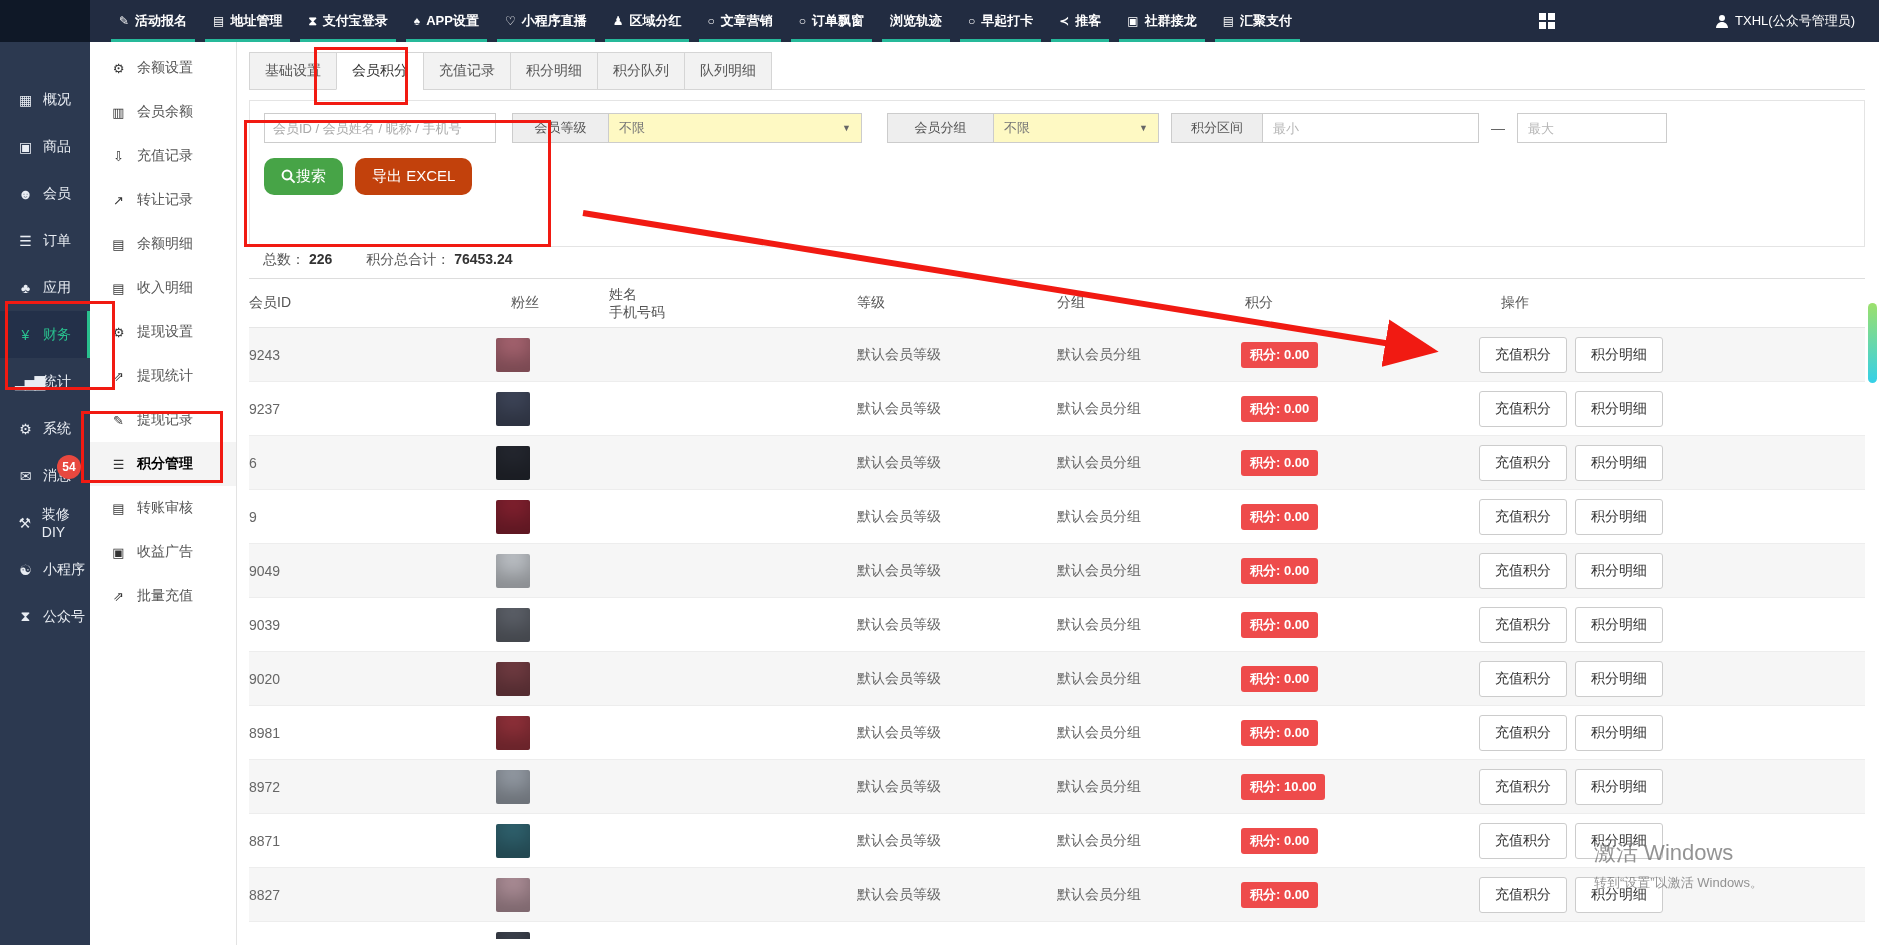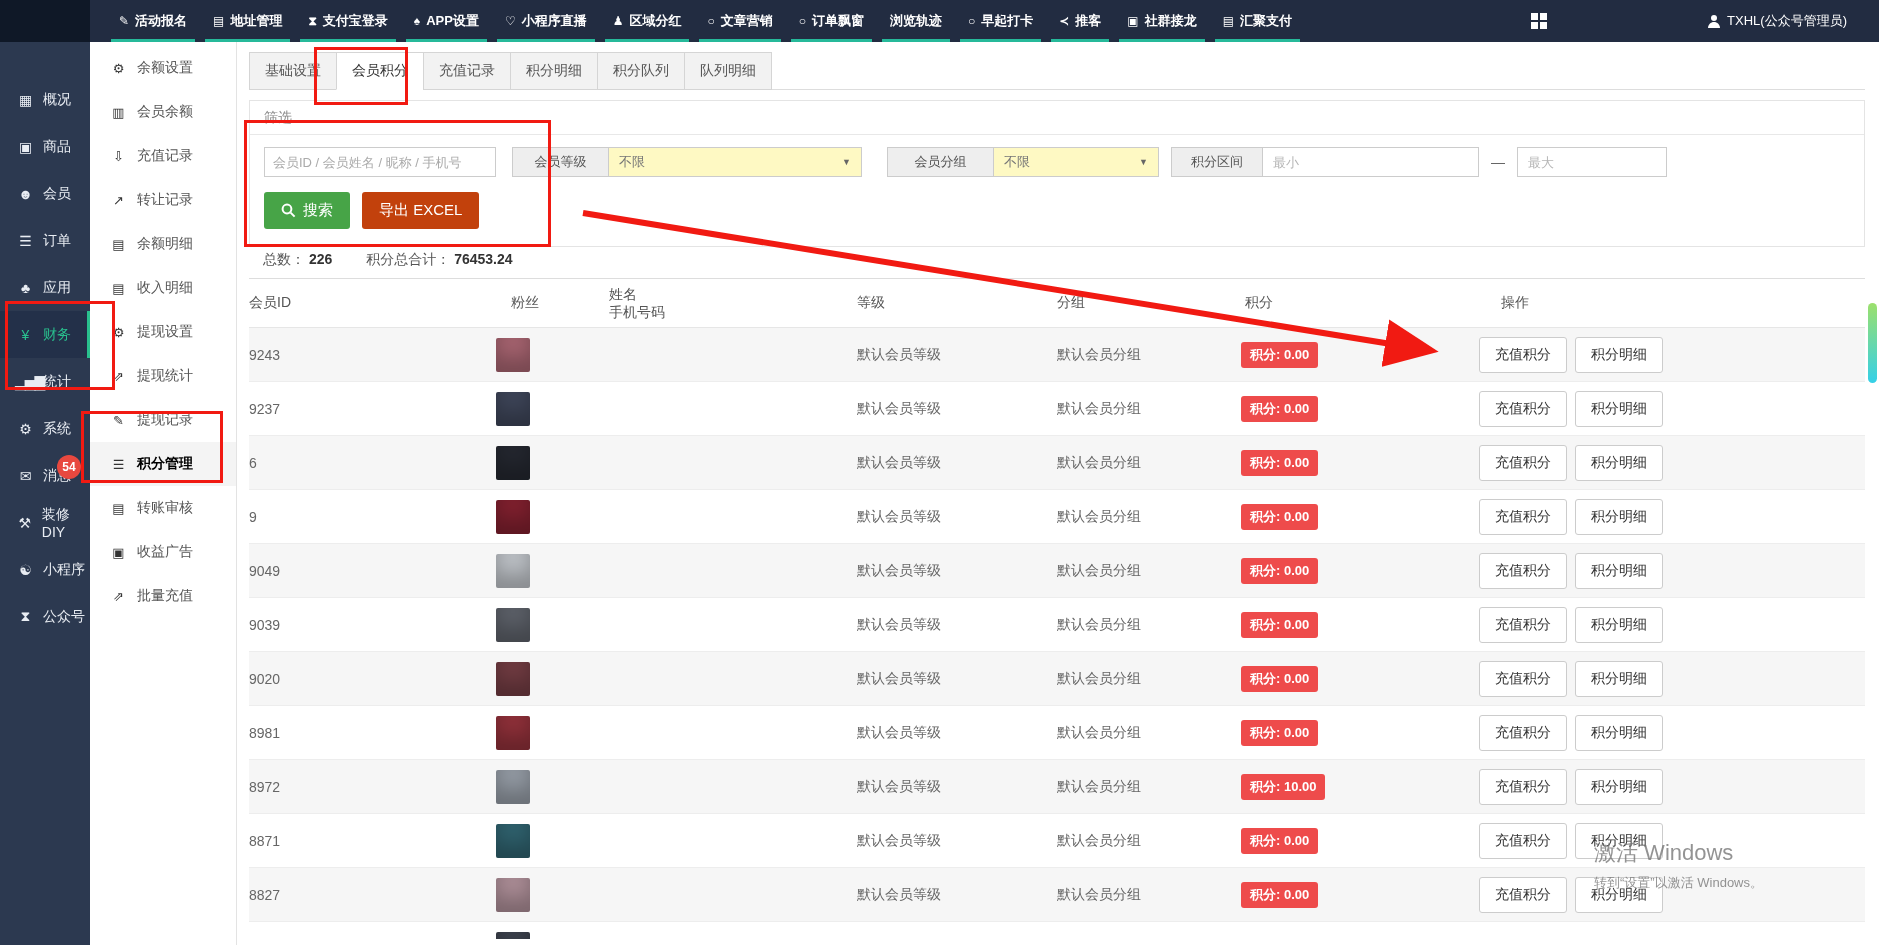--- a/index.html
+++ b/index.html
@@ -6,21 +6,21 @@
   html,body{width:1879px;height:945px;overflow:hidden}
   body{position:relative;font-family:"Liberation Sans","DejaVu Sans",sans-serif;background:#fff}
 
   
   .navbar{position:absolute;top:0;left:0;right:0;height:42px;background:#222c41;display:flex;z-index:6}
   .logo{width:90px;height:42px;background:#0f1827}
   .nav-items{display:flex;margin-left:16px}
   .nav-item{display:flex;align-items:center;gap:6px;padding:0 13px;color:#fff;font-size:13px;font-weight:bold;position:relative;cursor:pointer;white-space:nowrap}
   .nav-item::after{content:"";position:absolute;left:5px;right:5px;bottom:0;height:3px;background:#26b99a}
   .nav-item .ico{font-size:12px;line-height:1}
-  .nav-right{margin-left:auto;display:flex;align-items:center;padding-right:32px;color:#fff}
+  .nav-right{margin-left:auto;display:flex;align-items:center;padding-right:24px;color:#fff}
   .grid-icon{display:grid;grid-template-columns:7px 7px;grid-gap:2px;margin-right:160px;cursor:pointer}
   .grid-icon i{width:7px;height:7px;background:#fff}
   .user{display:flex;align-items:center;gap:6px;font-size:13px;cursor:pointer;white-space:nowrap}
 
   
   .sidebar{position:absolute;top:42px;left:0;width:90px;bottom:0;background:#2c3950;padding-top:34px;z-index:5}
   .side-item{height:47px;display:flex;align-items:center;padding-left:15px;gap:8px;color:#e9edf3;font-size:14px;position:relative;cursor:pointer}
   .side-item .ico{font-size:14px;width:20px;text-align:center;letter-spacing:-1px}
   .side-item.active{background:#233049;color:#29c08e;border-right:3px solid #29c08e}
   .side-item.active .ico{color:#29c08e}
@@ -45,21 +45,21 @@
   .keyword{width:232px;height:30px;border:1px solid #ccc;padding:0 8px;font-size:13px;color:#555;outline:none}
   .keyword::placeholder{color:#aaa}
   .fgroup{display:flex;margin-left:16px}
   .flabel{height:30px;display:flex;align-items:center;justify-content:center;background:#eee;border:1px solid #ccc;font-size:13px;color:#555}
   .fsel{height:30px;display:flex;align-items:center;justify-content:space-between;border:1px solid #ccc;border-left:none;background:#fef9c3;font-size:13px;color:#777;padding:0 10px;cursor:pointer}
   .fsel .caret{font-size:9px;color:#666}
   .finput{height:30px;border:1px solid #ccc;border-left:none;padding:0 10px;font-size:13px;color:#be185d;outline:none}
   .finput::placeholder{color:#b5b5b5}
   .dash{margin:0 12px;color:#666;font-size:14px}
   .btnrow{margin-top:15px;display:flex;gap:12px}
-  .btn{border:none;border-radius:3px;color:#fff;font-size:15px;height:37px;display:flex;align-items:center;gap:7px;padding:0 17px;cursor:pointer;font-family:inherit}
+  .btn{border:none;border-radius:10px;color:#fff;font-size:15px;height:37px;display:flex;align-items:center;padding:0 17px;cursor:pointer;font-family:inherit}
   .btn-search{background:#47a447}
   .btn-export{background:#c2410c}
 
   .summary{position:absolute;top:209px;left:26px;font-size:14px;color:#555}
   .summary b{color:#333;margin-left:4px}
   .summary .gap{display:inline-block;width:26px}
   .tdivider{position:absolute;top:236px;left:12px;right:14px;border-top:1px solid #ddd}
 
   .table{position:absolute;top:237px;left:12px;right:14px;bottom:0;overflow:hidden}
   .thead{display:flex;align-items:center;height:49px;border-bottom:1px solid #e6e6e6;font-size:14px;color:#555}
@@ -280,21 +280,20 @@
   <div class="tabs">
       <div class="tab">基础设置</div>
       <div class="tab active">会员积分</div>
       <div class="tab">充值记录</div>
       <div class="tab">积分明细</div>
       <div class="tab">积分队列</div>
       <div class="tab">队列明细</div>
     </div>
 
   <section class="panel">
-    <div class="panel-title">筛选</div>
     <div class="panel-body">
       <div class="frow">
         <input class="keyword" type="text" placeholder="会员ID / 会员姓名 / 昵称 / 手机号" style="">
         <div class="fgroup">
           <div class="flabel" style="width:97px">会员等级</div>
           <div class="fsel" style="width:253px">
             <span>不限</span>
             <span class="caret">▼</span>
           </div>
         </div>

